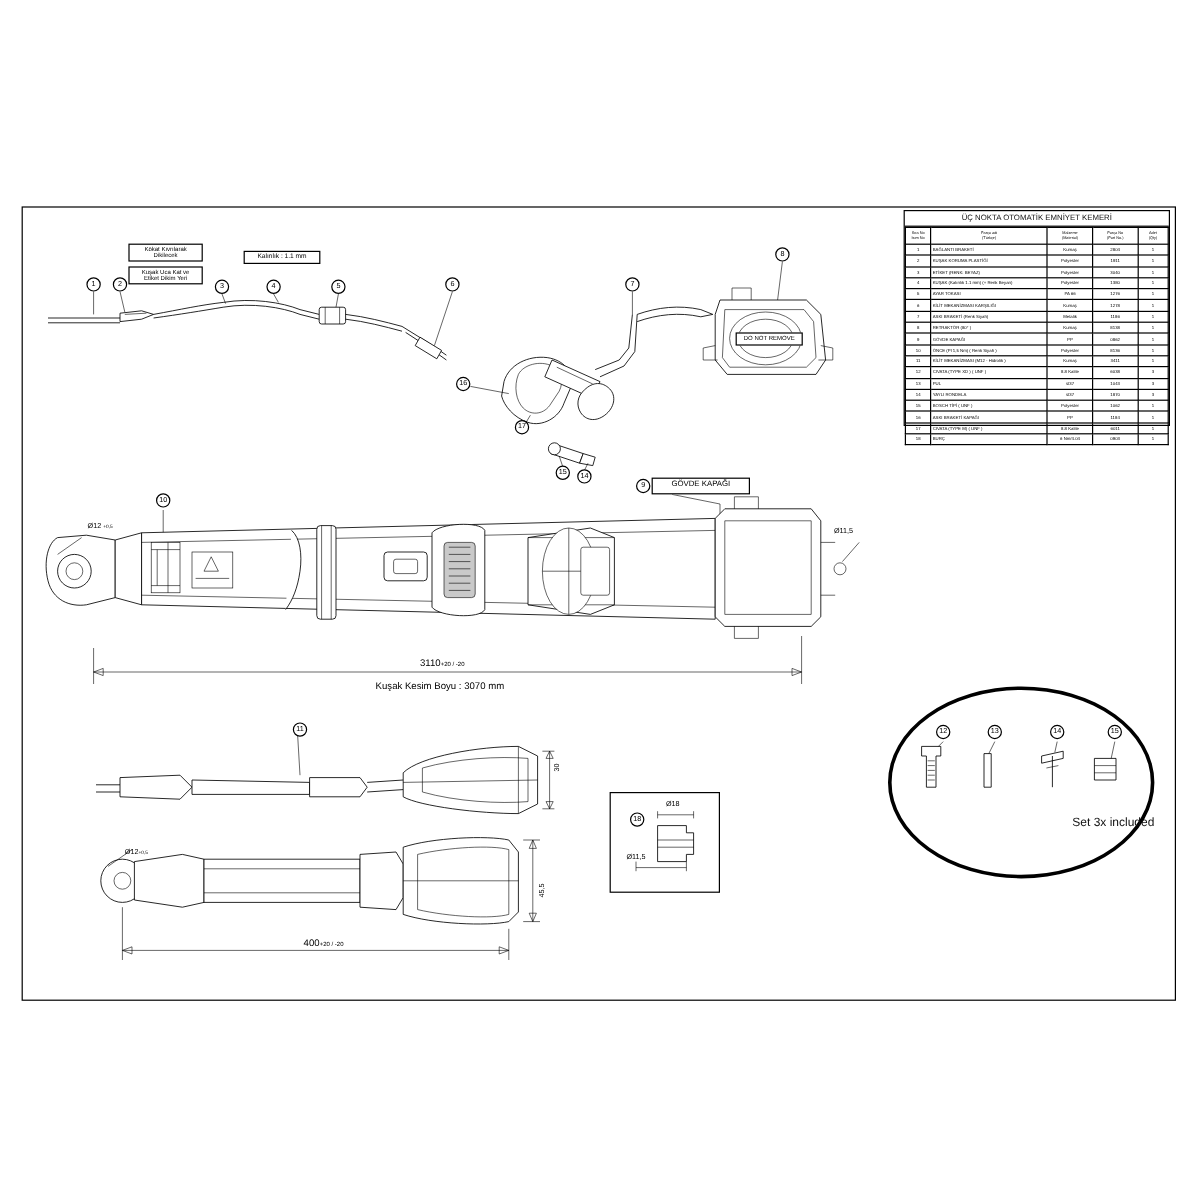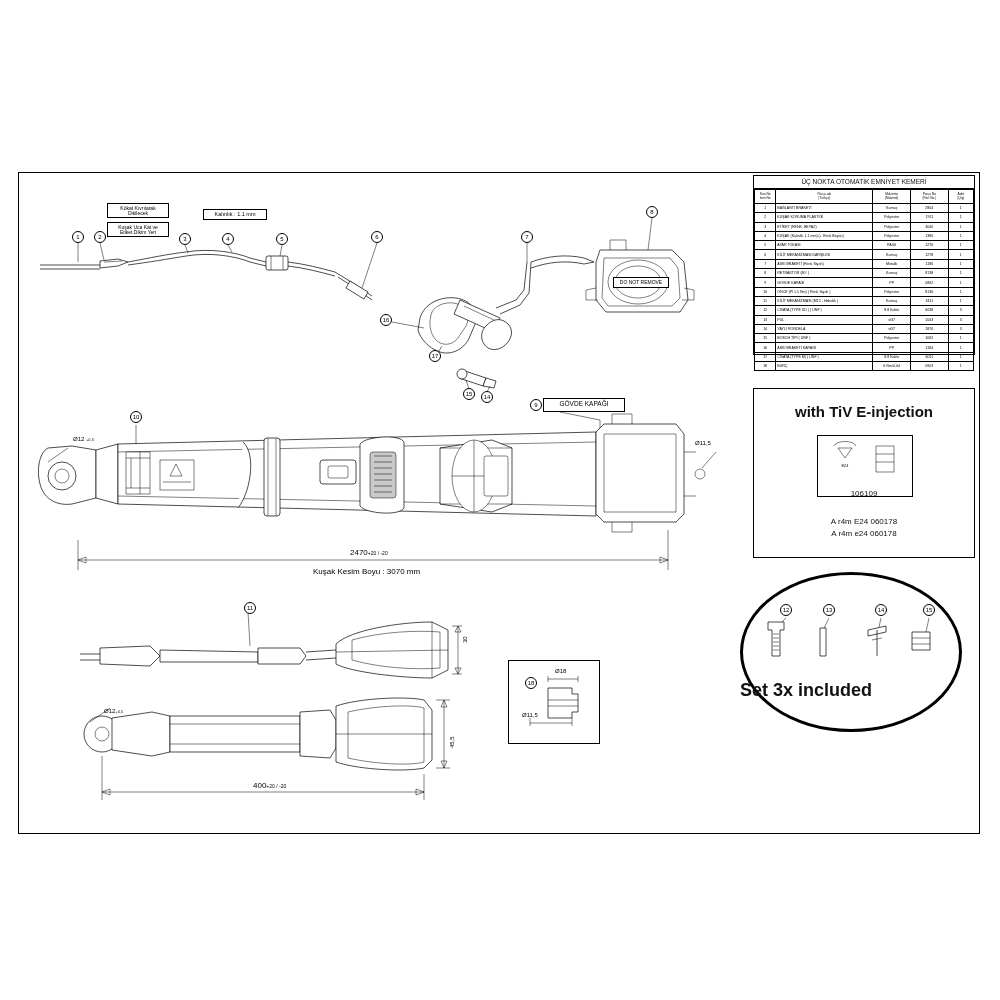--- a/index.html
+++ b/index.html
@@ -152,23 +152,23 @@
     left: 740px; top: 572px;
     width: 222px; height: 160px;
     border: 3px solid #000;
     border-radius: 50%;
     box-sizing: border-box;
     background: #fff;
   }
   .set-label {
     position: absolute;
     left: 0; width: 100%; top: 108px;
-    text-align: left;
-    font-size: 18px;
-    font-weight: bold;
+    text-align: right;
+    font-size: 10px;
+    font-weight: normal;
   }
 
   
   .detailbox {
     position: absolute;
     left: 508px; top: 660px;
     width: 92px; height: 84px;
     border: 1px solid #000;
     background: #fff;
     box-sizing: border-box;
@@ -327,21 +327,21 @@
     <path class="ln lwt" d="M78,540 L78,570 M668,530 L668,570"></path>
     <path class="ln lwt" d="M78,560 L668,560"></path>
     <path class="ln lwt" d="M78,560 L86,557 L86,563 Z" fill="#000"></path>
     <path class="ln lwt" d="M668,560 L660,557 L660,563 Z" fill="#000"></path>
   </svg>
 
   <div class="txt t6" style="left:73px; top:436px;">
     <span>Ø12</span> <span style="font-size:4px;">+0,5</span>
   </div>
   <div class="txt t6" style="left:695px; top:440px;"><span>Ø11,5</span></div>
-  <div class="txt t8" style="left:350px; top:549px;"><span>2470</span><span style="font-size:5px;">+20 / -20</span></div>
+  <div class="txt t8" style="left:350px; top:549px;"><span>3110</span><span style="font-size:5px;">+20 / -20</span></div>
   <div class="txt t8" style="left:313px; top:568px;"><span>Kuşak Kesim Boyu : 3070 mm</span></div>
 
   <svg class="abs" width="1000" height="1000">
 
     <path class="ln lw" d="M80,654 L100,654 M80,660 L100,660"></path>
     <path class="ln lw fillw" d="M100,648 L150,646 L160,656 L150,666 L100,664 Z"></path>
     <path class="ln lw fillw" d="M160,650 L258,652 L258,662 L160,662 Z"></path>
     <path class="ln lw fillw" d="M258,648 L300,648 L306,656 L300,664 L258,664 Z"></path>
     <path class="ln lw" d="M306,652 L336,650"></path>
     <path class="ln lw" d="M306,660 L336,658"></path>
@@ -533,35 +533,20 @@
             <td class="c-no">18</td>
             <td class="c-name">BURÇ</td>
             <td class="c-mat">6 Nm/4.04</td>
             <td class="c-part">0903</td>
             <td class="c-qty">1</td>
           </tr>
         </tbody>
     </table>
   </div>
 
-  <div class="tiv">
-    <div class="tiv-title">with TiV E-injection</div>
-    <div class="e-mark">
-      <svg width="96" height="62">
-        <path class="ln lwt" d="M20,12 L34,12 L27,22 Z" fill="#bbbbbb"></path>
-        <path class="ln lwt" d="M16,10 C18,4 36,4 38,10" fill="none"></path>
-        <text x="27" y="31" font-size="4" text-anchor="middle" font-family="Liberation Sans, sans-serif">E24</text>
-        <rect class="ln lwt fillw" x="58" y="10" width="18" height="26"></rect>
-        <path class="ln lwt" d="M58,18 L76,18 M58,26 L76,26"></path>
-      </svg>
-    </div>
-    <div class="e-num" style="top:100px;">106109</div>
-    <div class="approval" style="top:128px;">A r4m E24 060178</div>
-    <div class="approval" style="top:140px;">A r4m e24  060178</div>
-  </div>
 
   <div class="setcircle"></div>
   <svg class="abs" width="1000" height="1000">
 
     <path class="ln lw fillw" d="M768,622 L784,622 L784,630 L780,630 L780,656 L772,656 L772,630 L768,630 Z"></path>
     <path class="ln lwt" d="M773,634 L779,634 M773,638 L779,638 M773,642 L779,642 M773,646 L779,646 M773,650 L779,650"></path>
 
     <path class="ln lw fillw" d="M820,628 L826,628 L826,656 L820,656 Z"></path>
 
     <path class="ln lw fillw" d="M868,630 L886,626 L886,632 L868,636 Z"></path>

